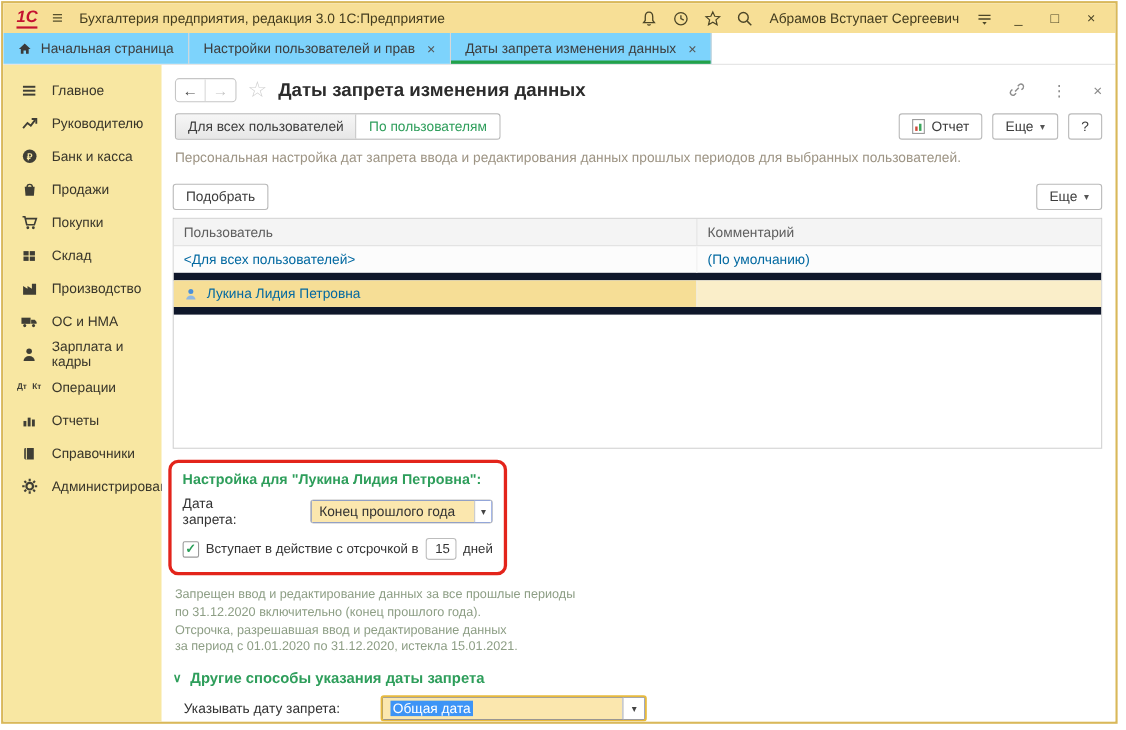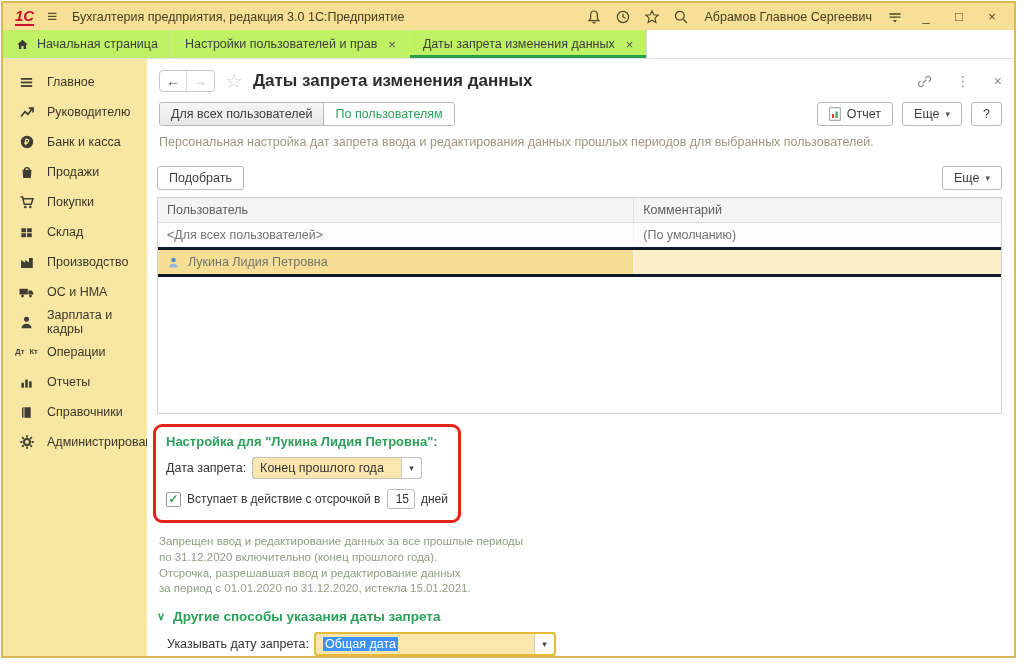--- a/index.html
+++ b/index.html
@@ -16,21 +16,21 @@
   .tb-ham { font-size: 17px; color: #57502c; margin-left: 4px; }
   .tb-title { font-size: 12.5px; color: #433c1e; margin-left: 6px; }
   .tb-spacer { flex: 1; }
   .tb-icon { width: 20px; height: 20px; display: flex; align-items: center; justify-content: center; }
   .tb-user { font-size: 12.5px; color: #433c1e; margin: 0 4px; }
   .tb-win { width: 24px; text-align: center; font-size: 13px; color: #4c4627; }
 
   
   .tabbar { height: 29px; background: #fff; display: flex; border-bottom: 1px solid #e2e2e2; flex: 0 0 auto; }
   .tab { display: flex; align-items: center; gap: 8px; padding: 0 13px; font-size: 12.5px;
-    color: #3d3d3d; border-right: 1px solid #d8d8d8; position: relative; background: #bef264; }
+    color: #3d3d3d; border-right: 1px solid #d8d8d8; position: relative; background: #7dd3fc; }
   .tab.active::after { content: ""; position: absolute; left: 0; right: 0; bottom: 0;
     height: 3px; background: #24a148; }
   .tab-close { color: #555; font-size: 13px; margin-left: 3px; line-height: 1; }
 
   
   .main { flex: 1; display: flex; min-height: 0; }
   .sidebar { width: 144px; background: #f8e7a2; padding-top: 8px; flex: 0 0 auto; }
   .side-item { height: 30px; display: flex; align-items: center; gap: 12px;
     padding: 0 6px 0 15px; font-size: 12.5px; color: #39362a; cursor: pointer; }
   .si-icon { width: 17px; height: 17px; flex: 0 0 auto; display: flex;
@@ -68,31 +68,31 @@
   .description { padding: 9px 12px 0 12px; font-size: 12.5px; color: #9d9484; }
 
   .pick-row { display: flex; justify-content: space-between; align-items: center; padding: 17px 12px 7px 10px; }
 
   
   .table { margin: 0 12px 0 10px; border: 1px solid #d2d2d2; height: 233px;
     display: flex; flex-direction: column; font-size: 12.5px; background: #fff; }
   .t-head { display: flex; background: #f4f4f4; border-bottom: 1px solid #dcdcdc; color: #5e5e5e; }
   .t-col1 { width: 56.5%; padding: 5px 9px; border-right: 1px solid #e4e4e4; }
   .t-col2 { flex: 1; padding: 5px 9px; }
-  .t-row { display: flex; color: #737373; background: #fcfcfc; border-bottom: 3px solid #0f172a; }
+  .t-row { display: flex; color: #0369a1; background: #fcfcfc; border-bottom: 7px solid #0f172a; }
   .t-row .t-col1 { border-right: 1px solid #f1f1f1; }
   .t-row.selected .t-col1 { background: #f6de96; display: flex; align-items: center; gap: 8px; }
   .t-row.selected .t-col2 { background: #faeec9; }
 
   
   .annotation { margin: 10px 0 0 6px; width: 308px; border: 3px solid #e3241b;
     border-radius: 9px; padding: 7px 10px 11px 10px; flex: 0 0 auto; }
   .set-heading { color: #2e9e5b; font-weight: bold; font-size: 13px; margin-bottom: 8px; }
   .set-row { display: flex; align-items: center; gap: 6px; font-size: 12.5px; color: #333; }
-  .combo { display: flex; border: 1px solid #c2c2c2; border-radius: 3px; overflow: hidden; height: 22px; background: #1d4ed8; }
+  .combo { display: flex; border: 1px solid #c2c2c2; border-radius: 3px; overflow: hidden; height: 22px; background: #1d4ed8; margin-left: 32px; }
   .combo-val { background: #fbe7ae; padding: 3px 7px; font-size: 12.5px; color: #333; white-space: nowrap; }
   .combo-val.w1 { min-width: 148px; }
   .combo-btn { width: 20px; background: #fff; border-left: 1px solid #c9c9c9;
     display: flex; align-items: center; justify-content: center; font-size: 9px; color: #444; }
   .set-row2 { margin-top: 10px; display: flex; align-items: center; gap: 6px;
     font-size: 12px; color: #333; white-space: nowrap; }
   .checkbox { width: 15px; height: 15px; border: 1px solid #9a9a9a; border-radius: 2px;
     background: #fff; display: flex; align-items: center; justify-content: center;
     color: #2ca05a; font-weight: bold; font-size: 12px; flex: 0 0 auto; }
   .num-field { width: 30px; border: 1px solid #bdbdbd; border-radius: 3px; padding: 2px 5px;
@@ -139,21 +139,21 @@
       <svg width="16" height="16" viewBox="0 0 16 16">
           <path d="M8 1.8 L9.8 5.8 L14.2 6.2 L10.9 9.1 L11.9 13.5 L8 11.2 L4.1 13.5 L5.1 9.1 L1.8 6.2 L6.2 5.8 Z" fill="none" stroke="#4c4627" stroke-width="1.1"></path>
         </svg>
     </span>
     <span class="tb-icon">
       <svg width="16" height="16" viewBox="0 0 16 16">
           <circle cx="6.8" cy="6.8" r="4.4" fill="none" stroke="#4c4627" stroke-width="1.3"></circle>
           <path d="M10.2 10.2 L14 14" stroke="#4c4627" stroke-width="1.3"></path>
         </svg>
     </span>
-    <span class="tb-user">Абрамов Главное Сергеевич</span>
+    <span class="tb-user">Абрамов Вступает Сергеевич</span>
     <span class="tb-icon">
       <svg width="16" height="16" viewBox="0 0 16 16">
           <path d="M2.5 5 H13.5 M2.5 8.2 H13.5" stroke="#4c4627" stroke-width="1.3"></path>
           <path d="M6 11 H10 L8 13.4 Z" fill="#4c4627"></path>
         </svg>
     </span>
     <span class="tb-win">_</span>
     <span class="tb-win">□</span>
     <span class="tb-win">×</span>
   </div>

